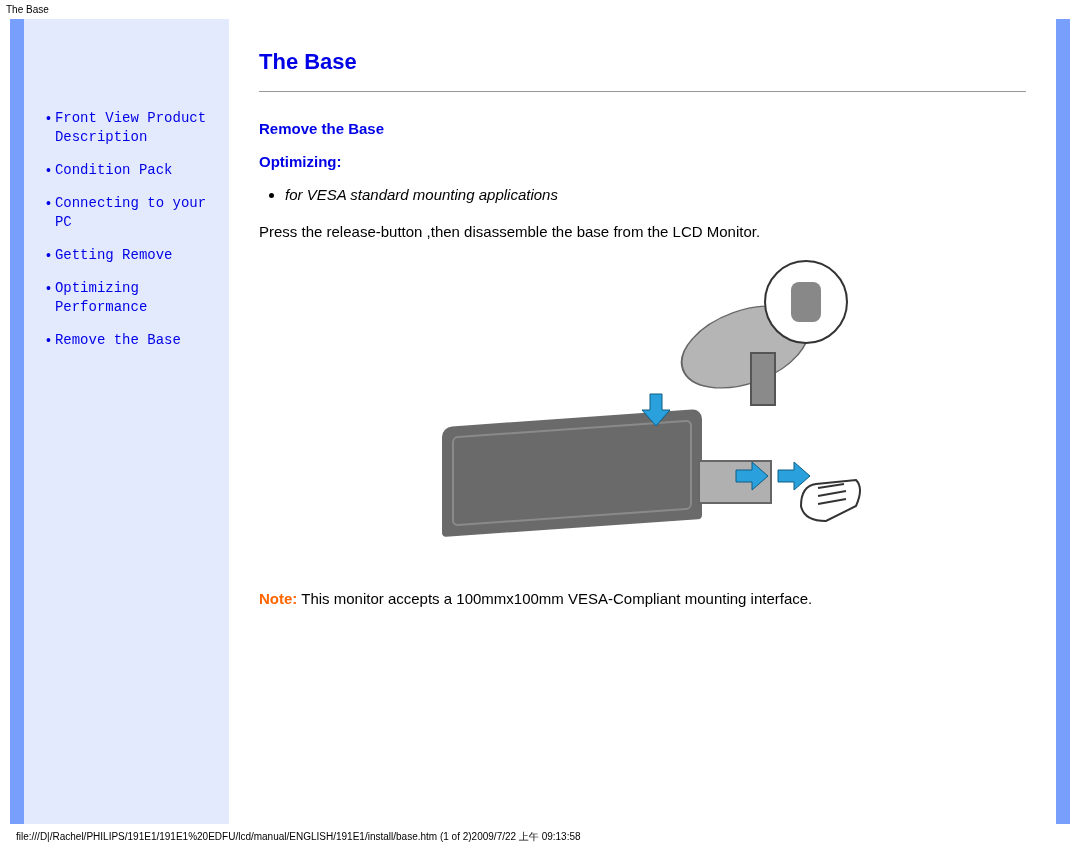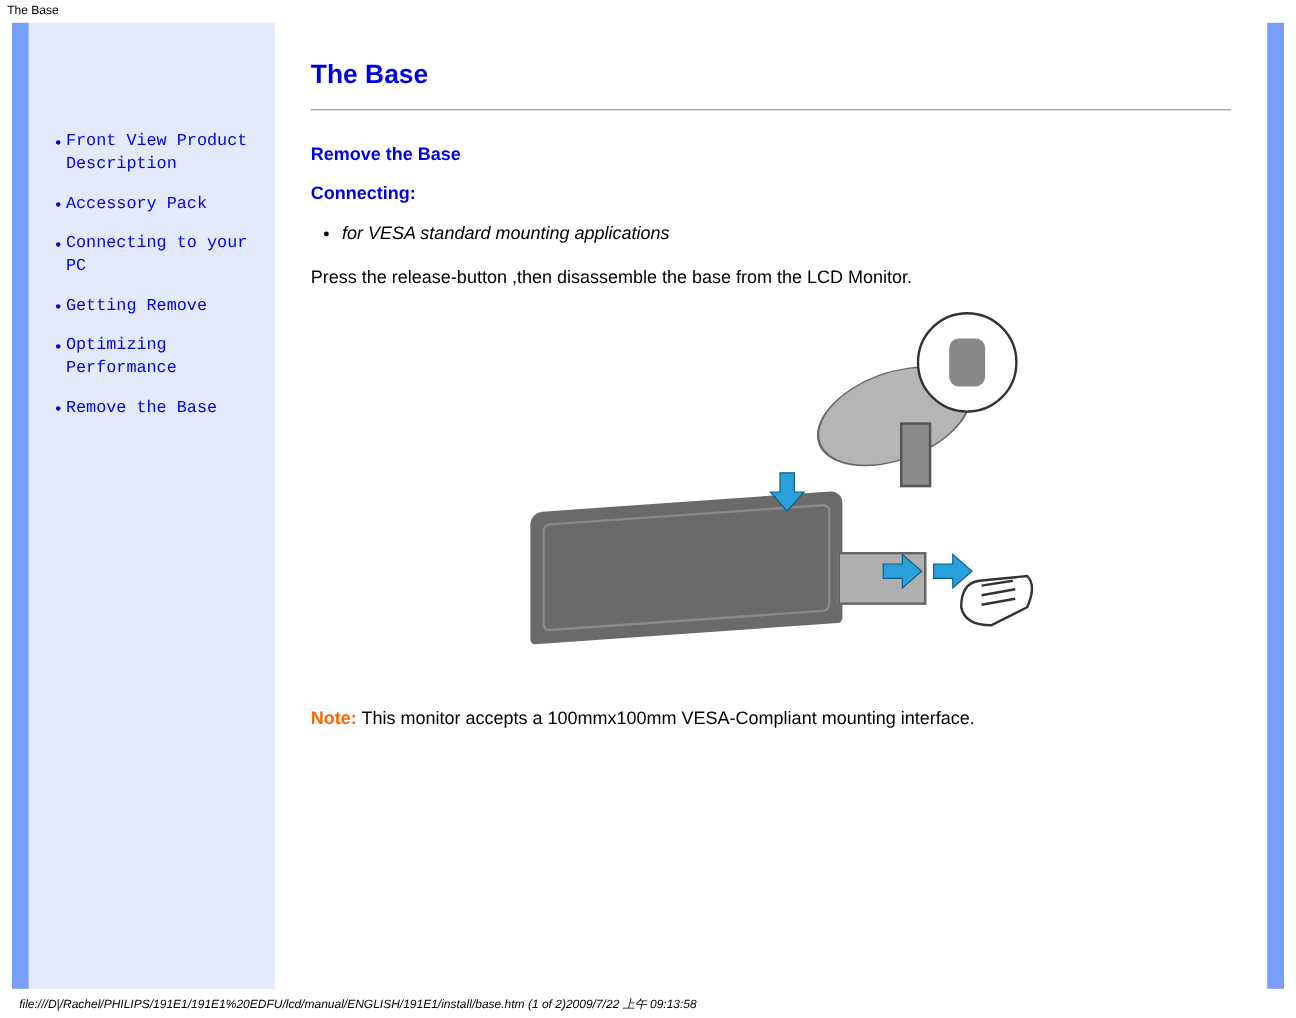--- a/index.html
+++ b/index.html
@@ -178,21 +178,20 @@
     color: #ff6600;
     font-weight: bold;
   }
   .footer-line {
     position: absolute;
     left: 16px;
     bottom: 0;
     font-size: 10px;
     color: #000;
     padding: 4px 0;
-    font-style: italic;
   }
   .footer-wrap {
     width: 1060px;
     margin: 0 auto;
     height: 22px;
   }
 </style>
 </head>
 <body>
 
@@ -201,21 +200,21 @@
 <div class="page-frame">
   <div class="left-border"></div>
 
   <div class="sidebar">
     <div class="nav-row">
       <span class="bullet">•</span>
       <span class="label">Front View Product Description</span>
     </div>
     <div class="nav-row">
       <span class="bullet">•</span>
-      <span class="label">Accessory Pack</span>
+      <span class="label">Condition Pack</span>
     </div>
     <div class="nav-row">
       <span class="bullet">•</span>
       <span class="label">Connecting to your PC</span>
     </div>
     <div class="nav-row">
       <span class="bullet">•</span>
       <span class="label">Getting Remove</span>
     </div>
     <div class="nav-row">
@@ -225,21 +224,21 @@
     <div class="nav-row">
       <span class="bullet">•</span>
       <span class="label">Remove the Base</span>
     </div>
   </div>
 
   <div class="content">
     <div class="page-heading">The Base</div>
     <hr class="hrline">
     <div class="sub-blue">Remove the Base</div>
-    <div class="sub-blue">Connecting:</div>
+    <div class="sub-blue">Optimizing:</div>
 
     <ul class="cond-list">
       <li>for VESA standard mounting applications</li>
     </ul>
 
     <p class="instruct">Press the release-button ,then disassemble the base from the LCD Monitor.</p>
 
     <div class="illust">
       <div class="base-disc-group">
         <div class="base-disc"></div>

